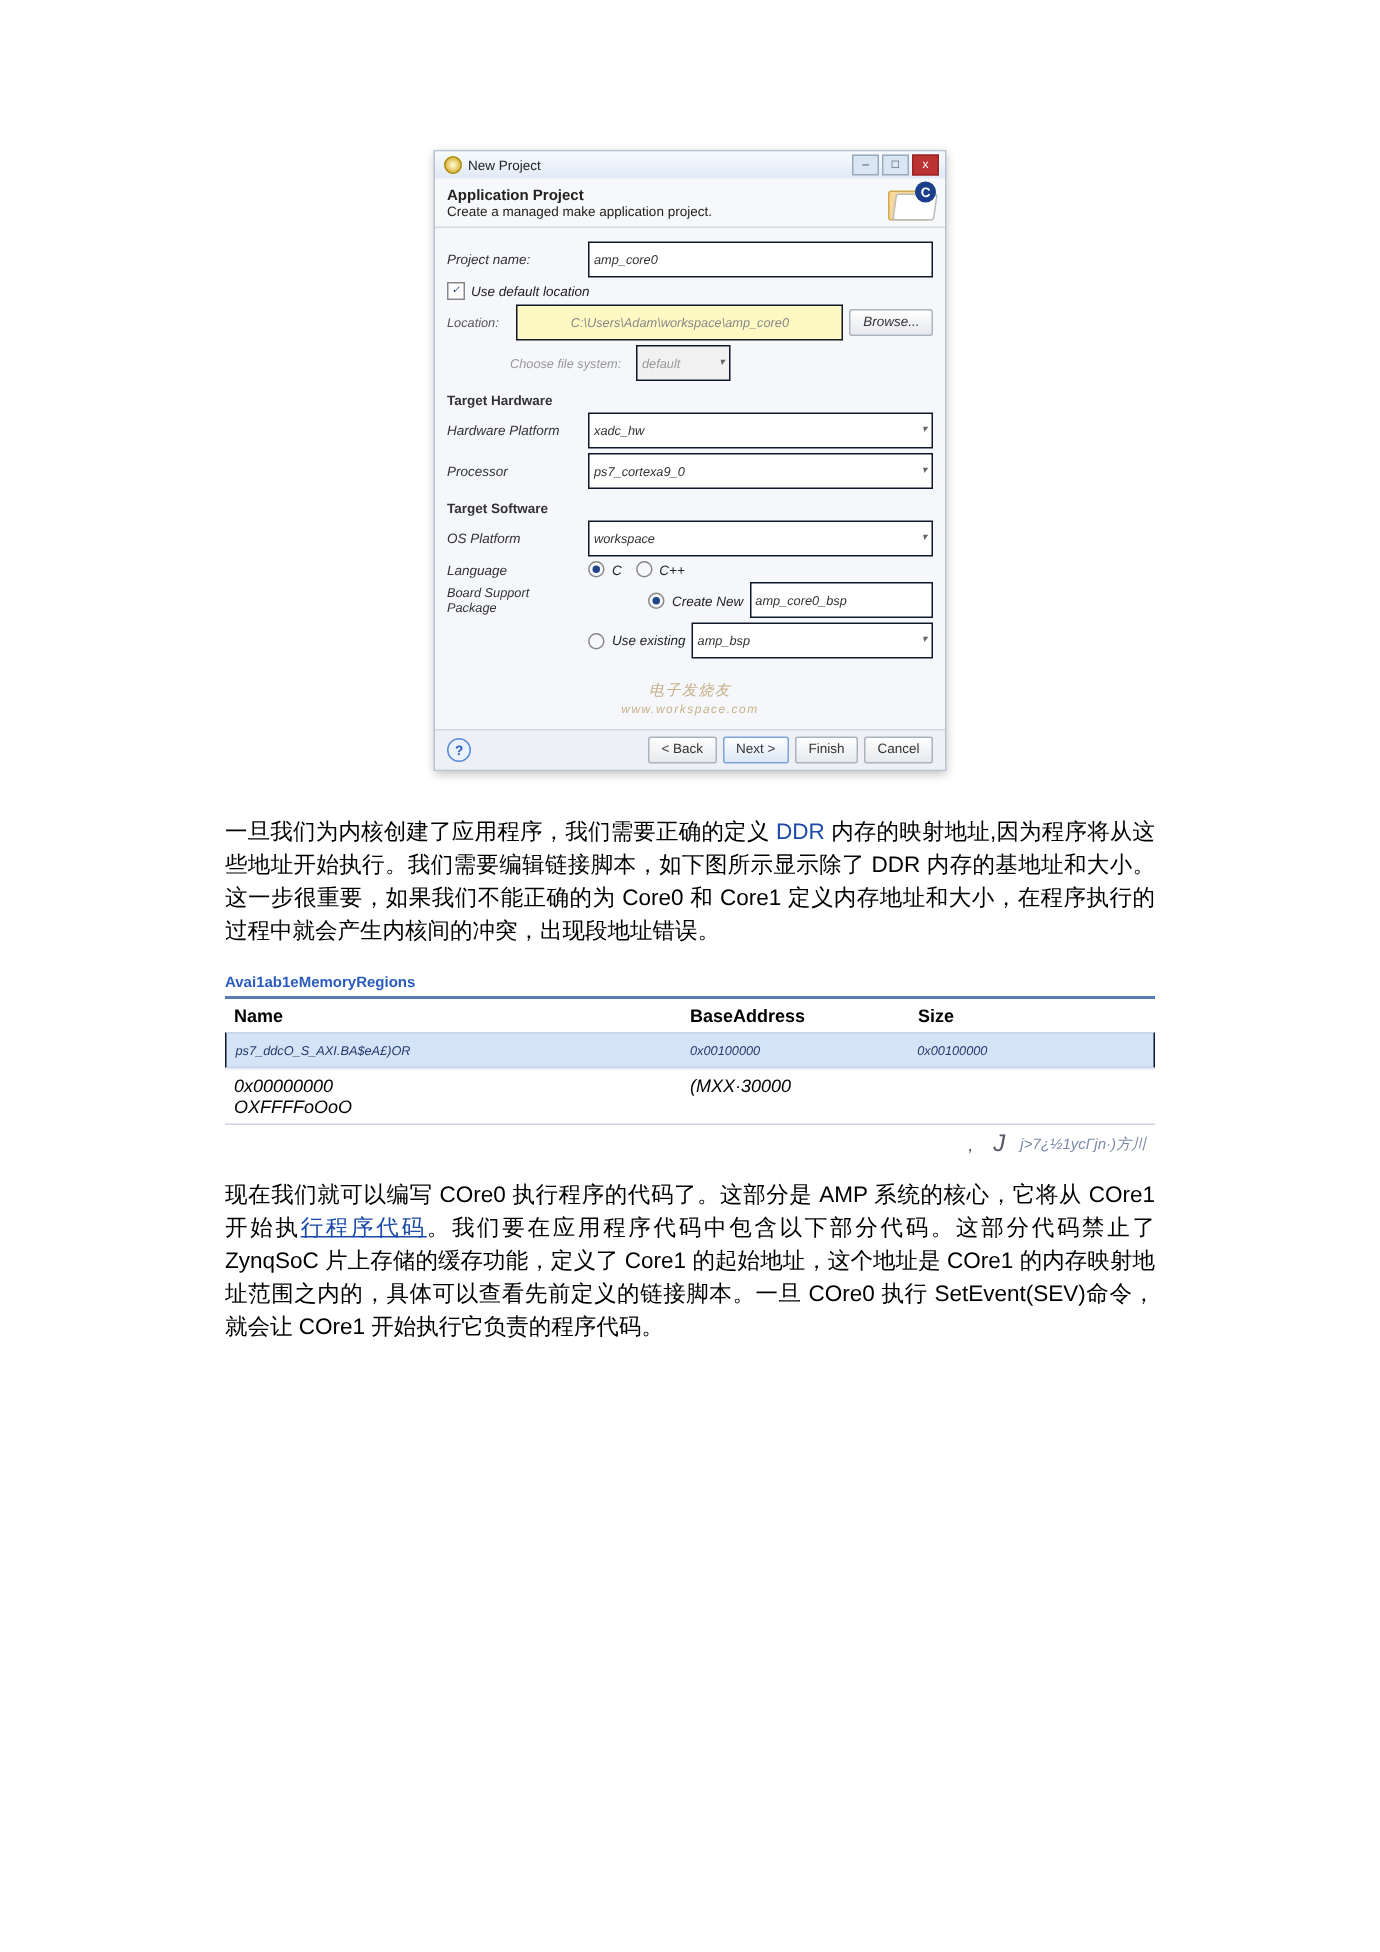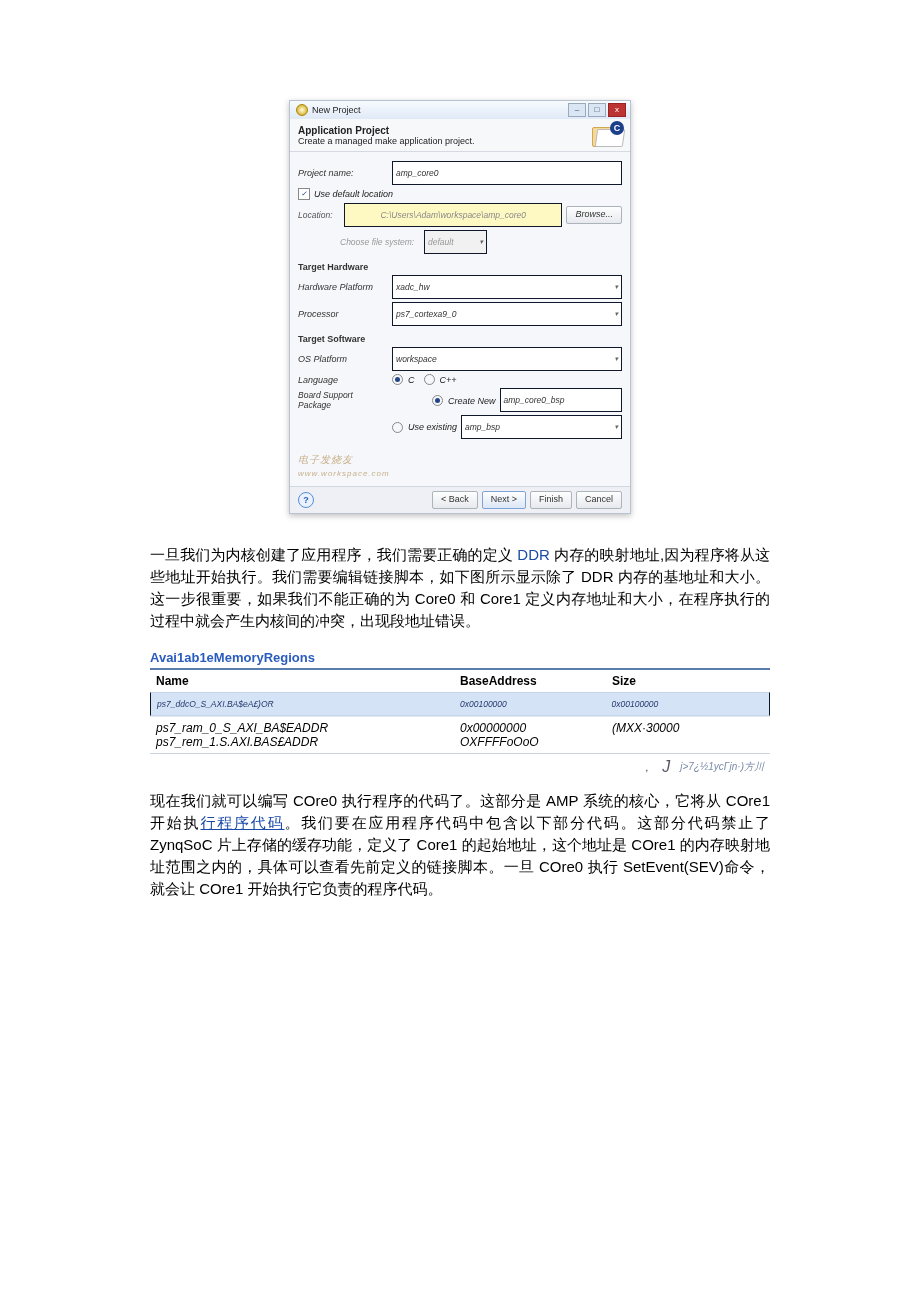--- a/index.html
+++ b/index.html
@@ -95,21 +95,21 @@
     background: linear-gradient(#fefefe,#e7e9ed);
     border: 1px solid #abb3bd;
     border-radius: 2px;
     font-size: 9px; line-height: 14px; color: #333;
   }
   .section { font-size: 9px; font-weight: bold; color: #333; margin-top: 8px; }
   .chk { width: 10px; height: 10px; border: 1px solid #888; background:#fff; font-size:7px; line-height:10px; text-align:center; color:#248; }
   .rad { width:9px; height:9px; border-radius:50%; border:1px solid #888; display:inline-flex; align-items:center; justify-content:center; margin-right:2px; }
   .rad .dot { width:5px; height:5px; border-radius:50%; background:#248; }
   .watermark {
-    text-align:left; font-size:10px; color:#c8b08a; font-style:italic;
+    text-align:center; font-size:10px; color:#c8b08a; font-style:italic;
     margin-top:14px; letter-spacing:1px;
   }
   .footer {
     display:flex; justify-content:space-between; align-items:center;
     padding: 4px 8px;
     background:#eef0f5; border-top:1px solid #d2d8e2;
   }
   .help {
     width:14px;height:14px;border-radius:50%;border:1px solid #5a8bd6;
     color:#2a5ebc;background:#eaf2ff;font:bold 9px/14px Arial;text-align:center;
@@ -123,21 +123,21 @@
     line-height: 22px;
     color: #000;
     margin: 10px 0 18px 0;
     text-align: justify;
   }
   .kw-blue { color: #1a4aa8; }
   .kw-link { color: #1a4aa8; text-decoration: underline; }
 
   
   .mem-title {
-    font-size: 13px; font-weight: bold; color: #2a5cbf; margin-top: 10px;
+    font-size: 10px; font-weight: bold; color: #2a5cbf; margin-top: 10px;
   }
   .mem-table {
     width: 100%;
     border-top: 2px solid #5a7db0;
     font-size: 12px;
     margin-top: 3px;
   }
   .mem-head, .mem-row, .mem-foot {
     display: grid;
     grid-template-columns: 4fr 2fr 2fr;
@@ -290,24 +290,20 @@
       <span>BaseAddress</span>
       <span>Size</span>
     </div>
     <div class="mem-row sel">
       <span>ps7_ddcO_S_AXI.BA$eA£)OR</span>
       <span>0x00100000</span>
       <span>0x00100000</span>
     </div>
     <div class="mem-row">
       <span>
-        <span>ps7_ram_0_S_AXI_BA$EADDR</span><br>
-        <span>ps7_rem_1.S.AXI.BAS£ADDR</span>
-      </span>
-      <span>
         <span>0x00000000</span><br>
         <span>OXFFFFoOoO</span>
       </span>
       <span>(MXX·30000</span>
     </div>
     <div class="mem-foot">
       <span>，</span>
       <span class="plus">J</span>
       <span class="gar">j&gt;7¿½1ycΓjn·)方川</span>
     </div>

